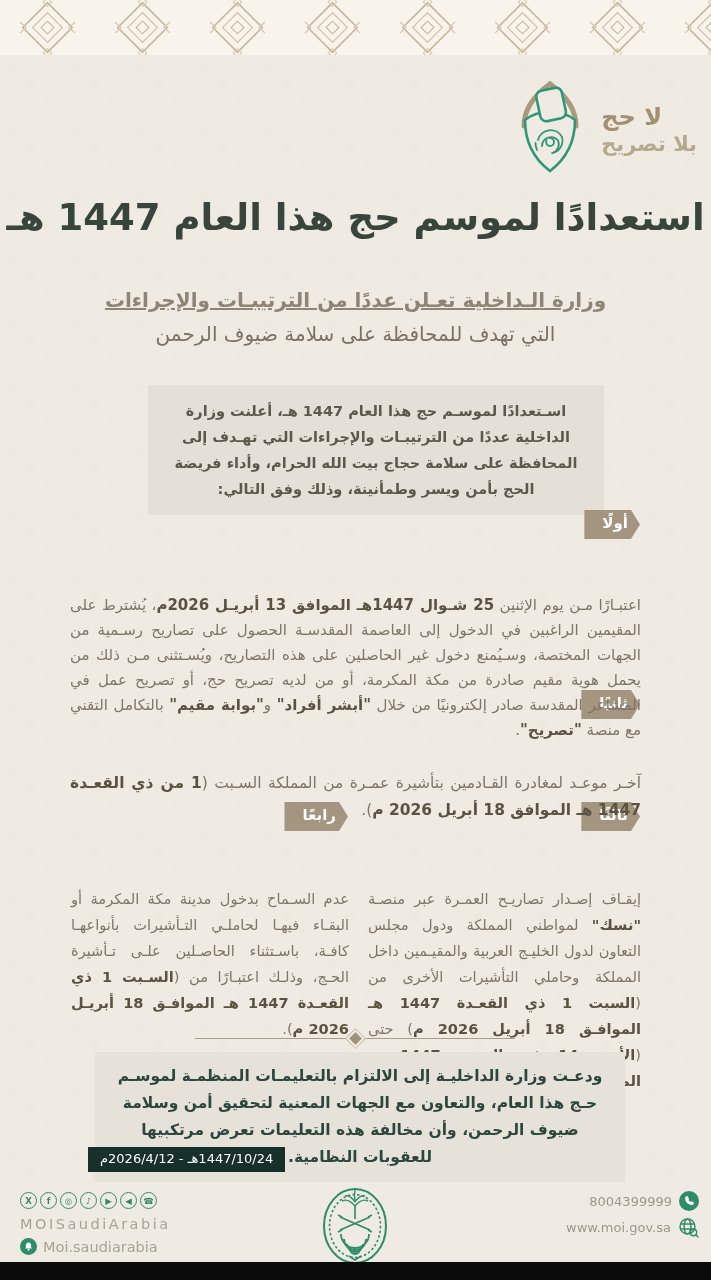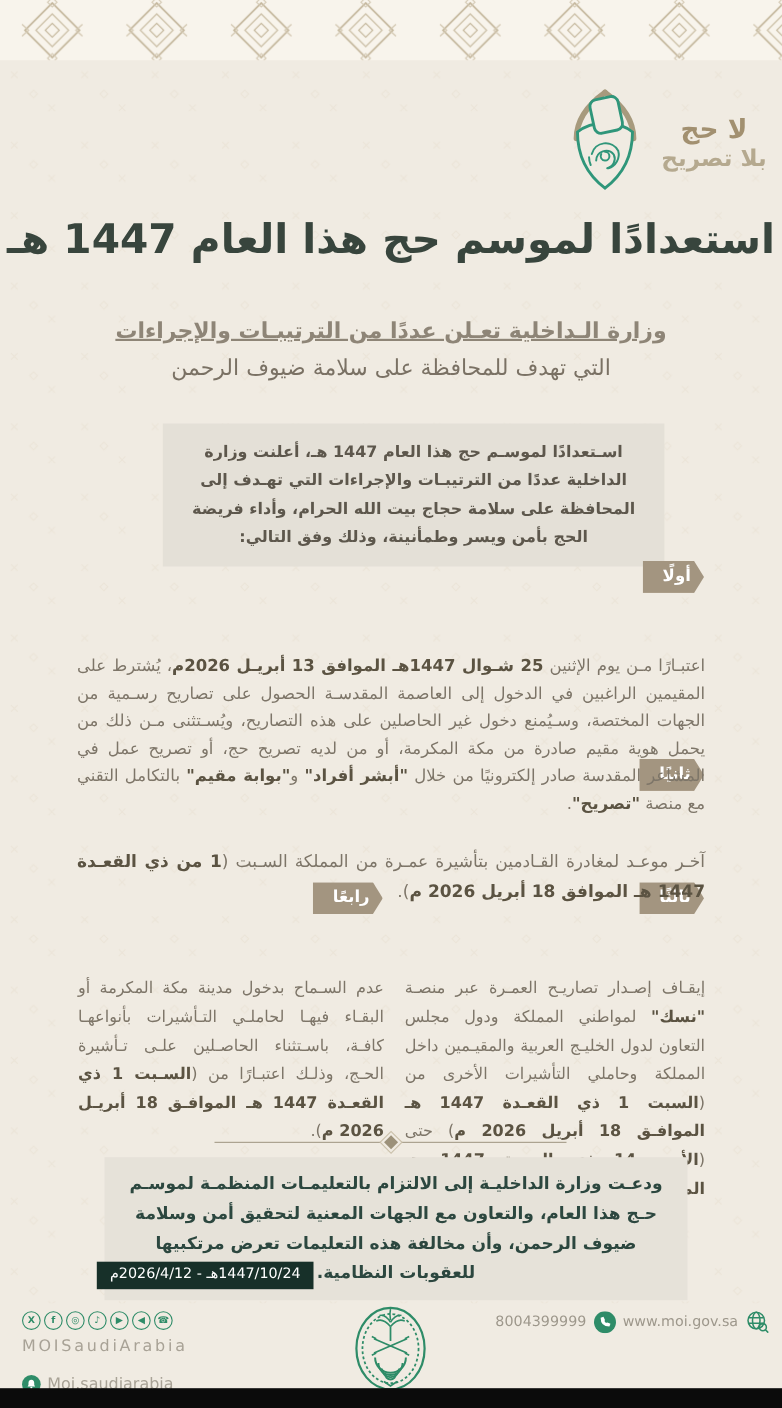--- a/index.html
+++ b/index.html
@@ -8,21 +8,21 @@
     background:#f0ebe2; direction:rtl;
     font-family:"DejaVu Sans", sans-serif;
   }
   .abs{position:absolute;}
   svg{display:block;}
   
   .top-border{top:0; left:0;}
   .bg-pattern{top:55px; left:0; opacity:.5; pointer-events:none;}
   
   .logo-block{top:80px; right:14px; display:flex; align-items:center; gap:10px;}
-  .logo-text{text-align:center; line-height:1.15;}
+  .logo-text{text-align:left; line-height:1.15;}
   .logo-line1{font-size:24px; font-weight:700; color:#a29070;}
   .logo-line2{font-size:21px; font-weight:600; color:#b5a98f;}
   
   .main-title{top:196px; right:0; width:711px; text-align:center;
     font-size:37px; font-weight:700; color:#38453d;}
   .subtitle1{top:288px; right:0; width:711px; text-align:center;
     font-size:20px; font-weight:600; color:#8e8577;text-decoration:underline;}
   .subtitle2{top:322px; right:0; width:711px; text-align:center;
     font-size:20px; font-weight:400; color:#7a7164;}
   
@@ -58,26 +58,26 @@
   
   .date-stamp{top:1147px; left:88px; background:#173029; color:#ffffff;
     font-size:13px; font-weight:400; padding:4px 12px 6px; direction:rtl;}
   
   .social-block{left:20px; top:1192px; direction:ltr; text-align:left;}
   .social-icons{display:flex; gap:3px;}
   .soc{width:17px; height:17px; border:1.2px solid #2e8c68; border-radius:50%;
     color:#2e8c68; font-size:8.5px; font-weight:700;
     display:flex; align-items:center; justify-content:center; box-sizing:border-box;}
   .social-handle{margin-top:7px; font-size:14.5px; letter-spacing:2.5px; color:#a8a296;}
-  .notify-row{margin-top:18px; display:flex; align-items:center; gap:6px;
+  .notify-row{margin-top:6px; display:flex; align-items:center; gap:6px;
     font-size:14.5px; color:#a8a296;}
   .notify-circle{width:17px; height:17px; border-radius:50%; background:#2e8c68;
     display:flex; align-items:center; justify-content:center;}
   .emblem{left:318px; top:1186px;}
-  .contact-block{right:12px; top:1191px; display:flex; flex-direction:row; gap:6px; direction:ltr;}
+  .contact-block{right:12px; top:1191px; display:flex; flex-direction:column; gap:6px; direction:ltr;}
   .contact-row{display:flex; align-items:center; justify-content:flex-end; gap:7px;
     font-size:13px; color:#9d978b;}
   .bottom-bar{bottom:0; left:0; width:711px; height:18px; background:#0b0b0b;}
 </style>
 </head>
 <body>
 
 <div class="page">
 
   <svg class="abs top-border" width="711" height="55" aria-hidden="true">

